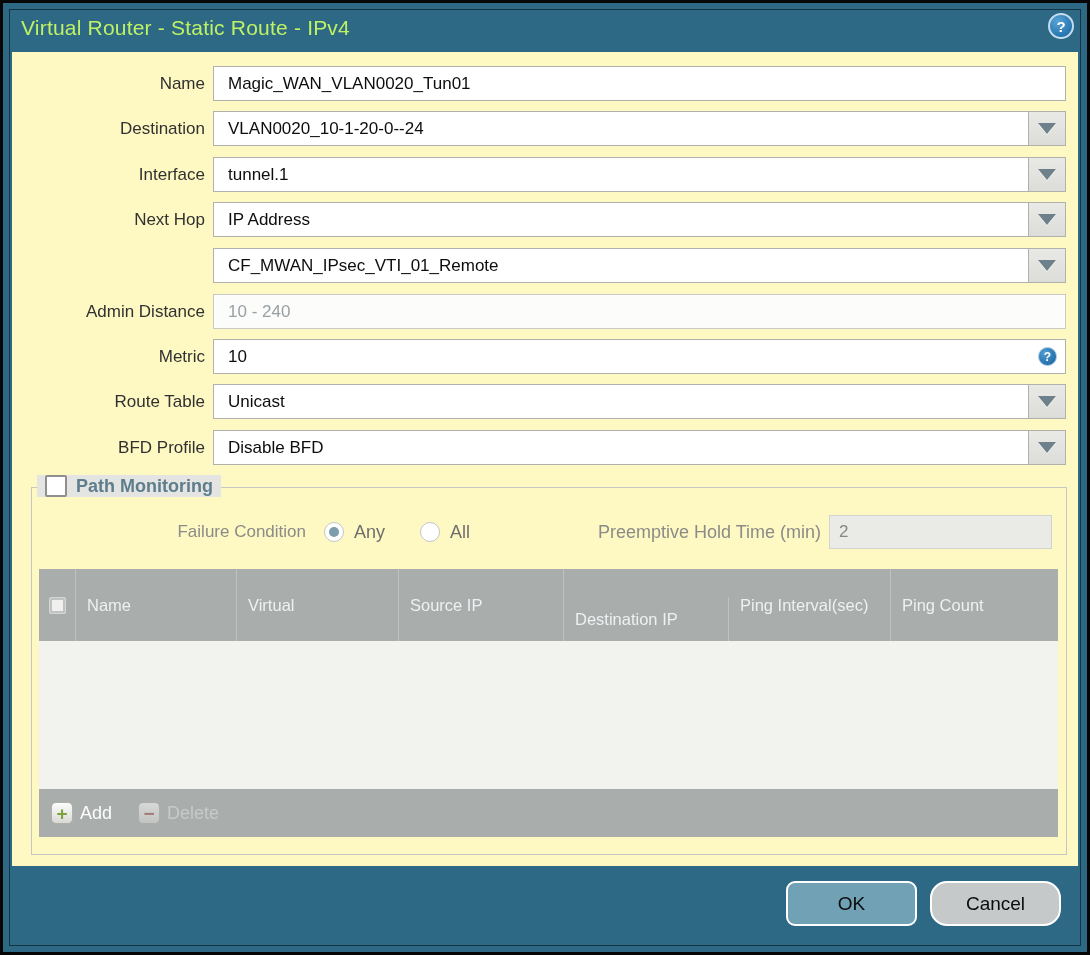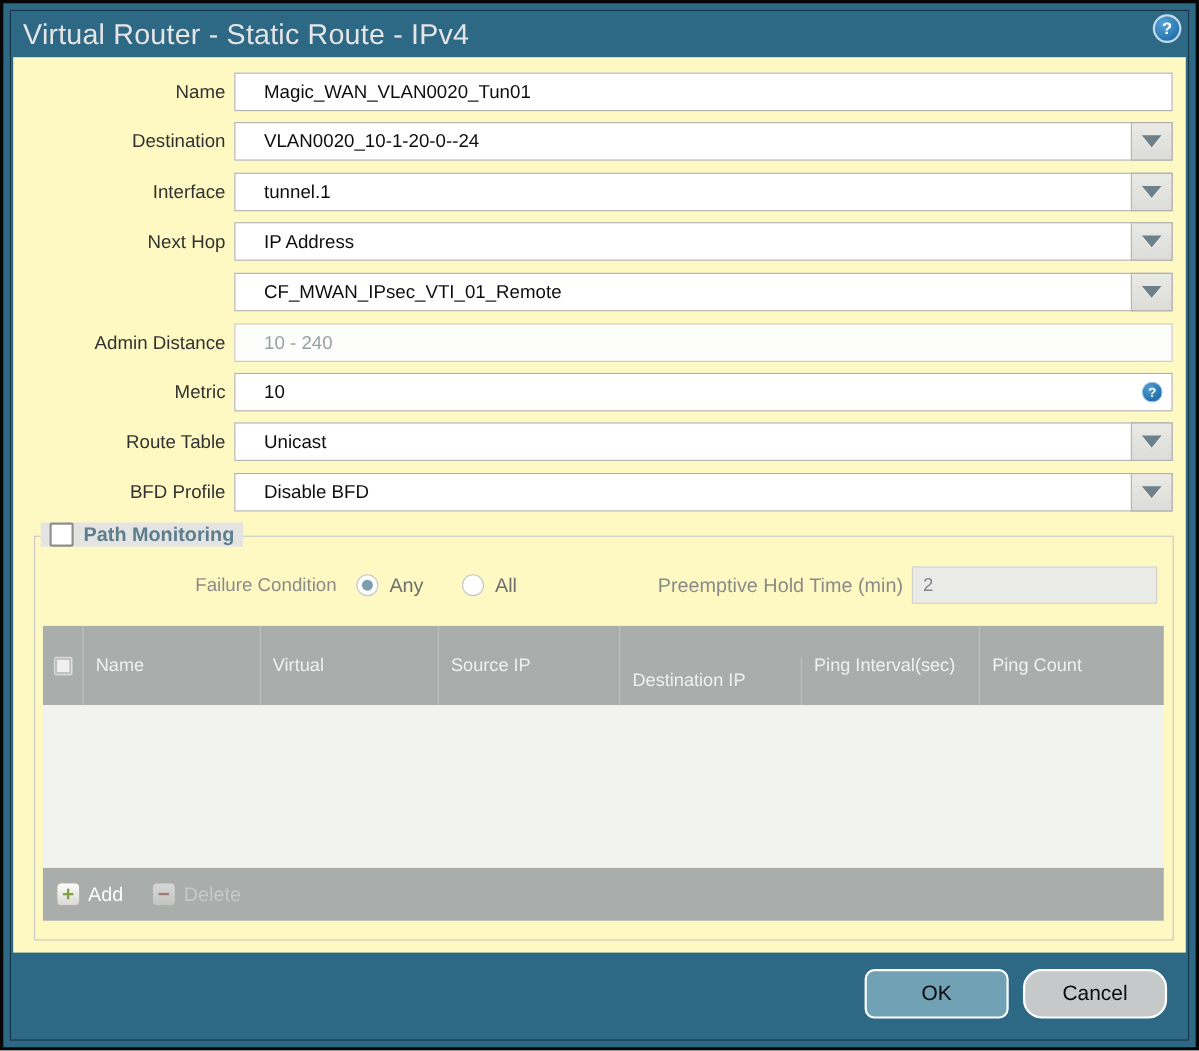--- a/index.html
+++ b/index.html
@@ -1,37 +1,37 @@
 <!DOCTYPE html>
 <html><head>
 <meta charset="utf-8">
 <style>
   html,body{margin:0;padding:0;}
   body{width:1090px;height:955px;overflow:hidden;font-family:"Liberation Sans",sans-serif;}
   .page{position:relative;width:1090px;height:955px;background:#2d6885;
         box-shadow:inset 0 0 0 3px #060606;}
   .dialog-outline{position:absolute;left:9px;top:9px;right:9px;bottom:9px;
         border:1px solid #153443;pointer-events:none;}
-  .title-text{position:absolute;left:21px;top:16px;font-size:26px;color:#e5e5e5;
+  .title-text{position:absolute;left:21px;top:16px;font-size:21px;color:#bef264;
         letter-spacing:.2px;}
   .help-icon{position:absolute;left:1048px;top:13px;width:26px;height:26px;border-radius:50%;
         background:radial-gradient(circle at 35% 30%, #56a3d6, #14639f);
         border:2px solid #c3dcee;box-sizing:border-box;display:flex;align-items:center;
         justify-content:center;color:#fff;font-weight:bold;font-size:15px;cursor:pointer;}
   .body-panel{position:absolute;left:12px;top:52px;width:1066px;height:814px;
         background:#fef9c3;}
 
   
   .row{position:absolute;left:0;height:35px;width:100%;}
   .lbl{position:absolute;left:0;top:0;width:193px;height:35px;line-height:35px;
         text-align:right;font-size:17px;color:#313131;}
   .field{position:absolute;left:201px;top:0;width:853px;height:35px;}
   .txt{width:100%;height:35px;box-sizing:border-box;border:1px solid #b0b0ad;background:#fff;
         font-family:"Liberation Sans",sans-serif;font-size:17px;color:#0d0d0d;
-        padding:0 26px;outline:none;}
+        padding:0 14px;outline:none;}
   .txt.with-dd{padding-right:50px;}
   .txt::placeholder{color:#98a0a5;}
   .txt.soft{border-color:#c9c9c5;background:#fcfcfa;}
   .dd{position:absolute;right:0;top:0;width:38px;height:35px;box-sizing:border-box;
         background:linear-gradient(#e9e9e6,#dcdcd8);border:1px solid #b0b0ad;
         display:flex;align-items:center;justify-content:center;cursor:pointer;}
   .arrow{width:0;height:0;border-left:9px solid transparent;border-right:9px solid transparent;
         border-top:11px solid #6e8089;filter:drop-shadow(0 1px 0 #f5f5f3);}
   .mini-help{position:absolute;right:9px;top:8px;width:19px;height:19px;border-radius:50%;
         background:radial-gradient(circle at 35% 30%, #4f9ed3, #135e9b);

